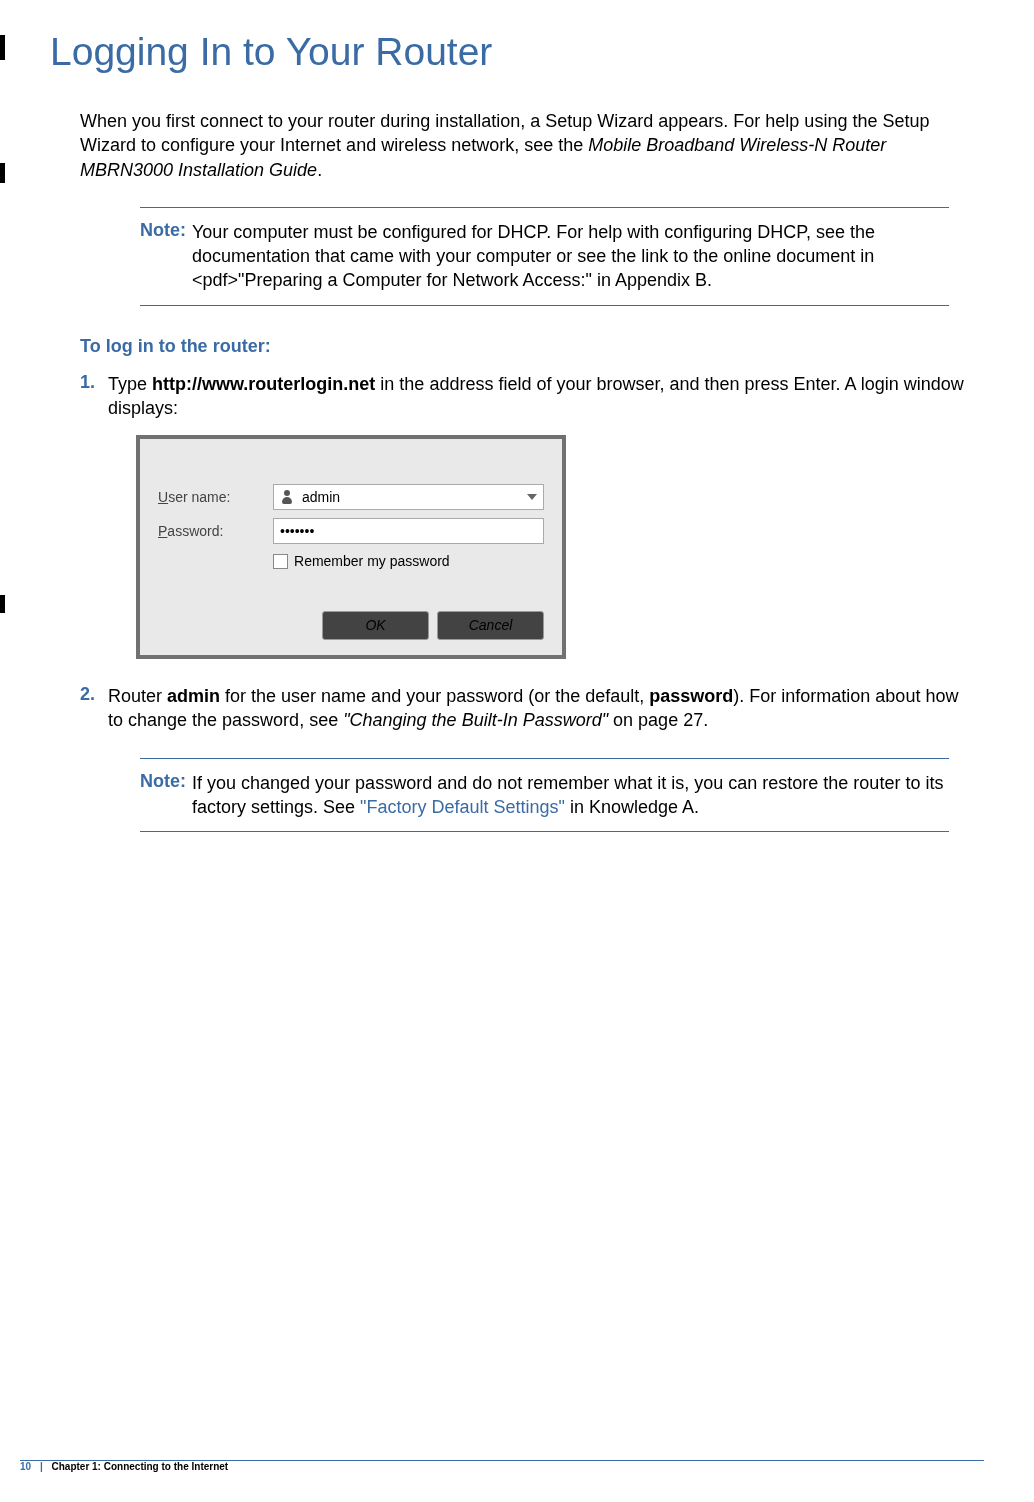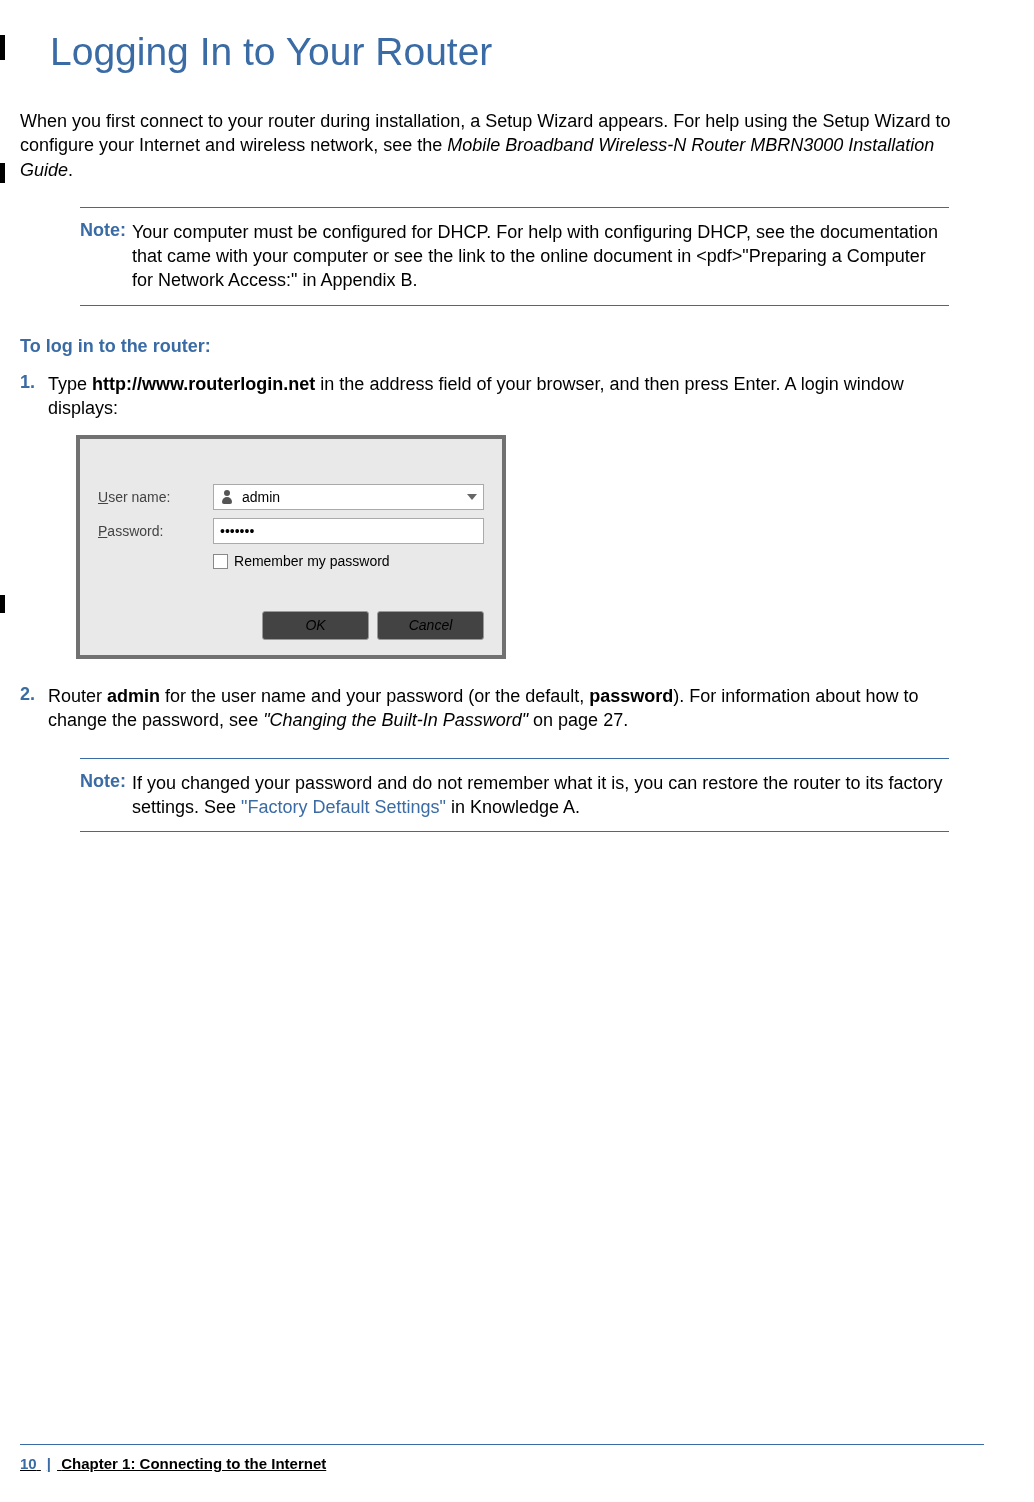--- a/index.html
+++ b/index.html
@@ -36,20 +36,21 @@
     .change-bar {
       position: absolute;
       left: -20px;
       width: 5px;
       background: black;
     }
     .change-bar-1 { top: 5px; height: 25px; }
     .change-bar-2 { top: 133px; height: 20px; }
     .change-bar-3 { top: 565px; height: 18px; }
     .content {
+      margin-left: 60px;
       margin-right: 10px;
     }
     p {
       margin: 0 0 12px 0;
       line-height: 1.35;
     }
     .note-box {
       margin: 25px 25px 25px 60px;
       border-top: 1px solid #3a6ba5;
       border-bottom: 1px solid #3a6ba5;
@@ -180,23 +181,21 @@
       border-radius: 3px;
       font-size: 14px;
       font-style: italic;
     }
     .footer {
       position: absolute;
       bottom: 18px;
       left: 20px;
       right: 50px;
       border-top: 1px solid #3a6ba5;
-      padding-top: 10px;
-      font-size: 15px;
-      text-decoration: underline;
+      font-size: 10px;
     }
     .footer .pg { font-weight: bold; color: #3a6ba5; }
     .footer .sep { font-weight: bold; color: #3a6ba5; margin: 0 6px; }
     .footer .chap { font-weight: bold; }
   </style>
 </head>
 <body>
 
 <div class="page">
 

